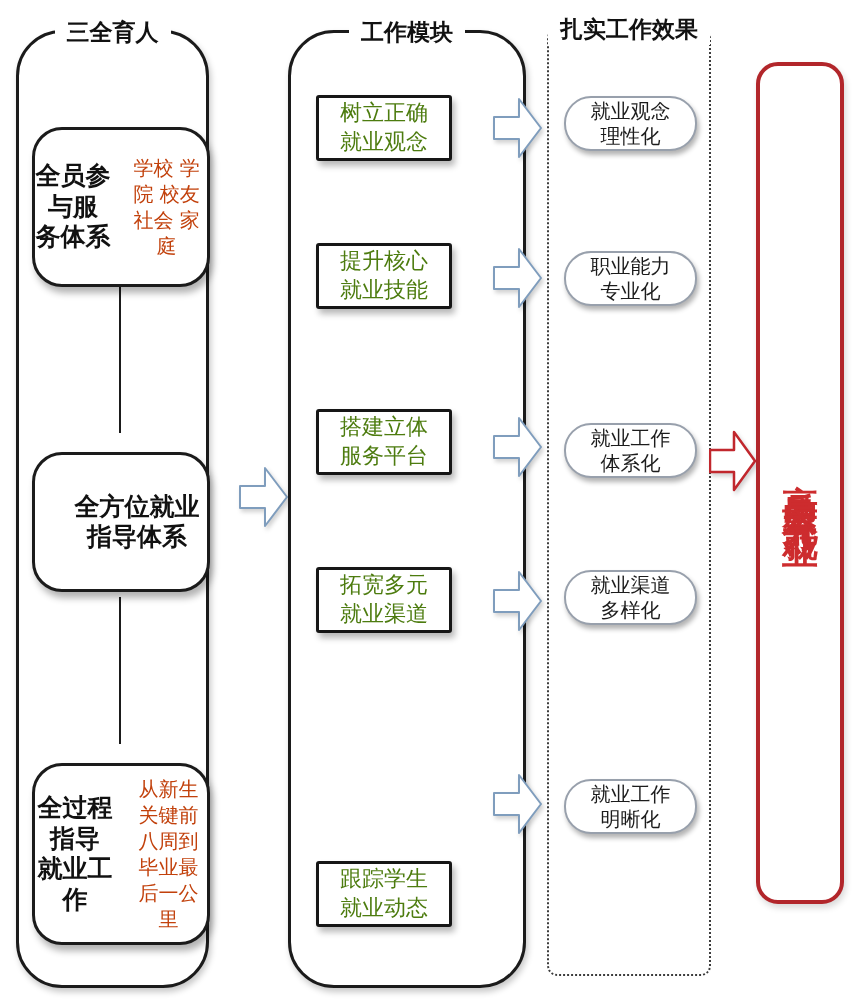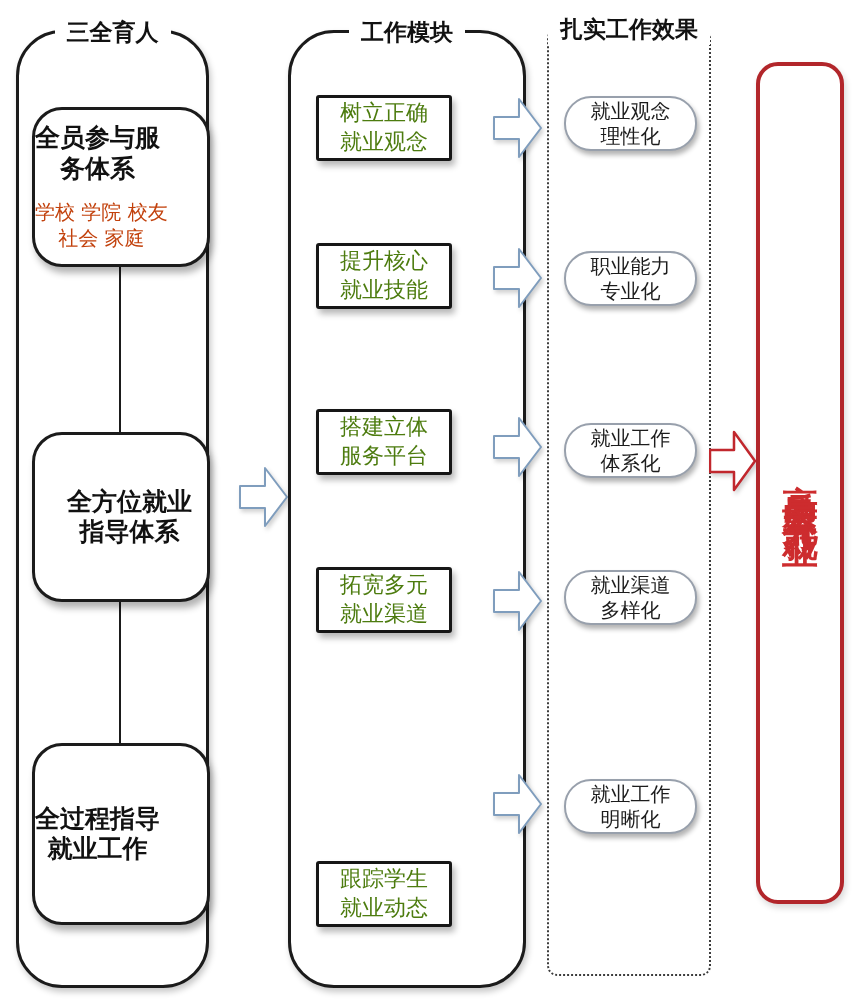--- a/index.html
+++ b/index.html
@@ -48,29 +48,30 @@
   
   .big-box {
     position: absolute;
     left: 32px;
     width: 178px;
     background: #ffffff;
     border: 3px solid #1b1b1b;
     border-radius: 30px;
     box-shadow: 3px 6px 7px rgba(0,0,0,0.30);
     display: flex;
-    flex-direction: column;
-    align-items: flex-start;
+    flex-direction: row;
+    align-items: center;
     justify-content: center;
     gap: 15px;
     text-align: center;
     z-index: 2;
+    margin-top: 20px;
   }
   .big-box-1 { top: 107px; height: 160px; }
-  .big-box-2 { top: 432px; height: 170px; padding-left: 32px; }
+  .big-box-2 { top: 432px; height: 140px; padding-left: 32px; }
   .big-box-3 { top: 743px; height: 182px; }
   .big-title {
     font-size: 25px;
     font-weight: bold;
     line-height: 1.22;
     white-space: pre-line;
     color: #111;
   }
   .big-sub {
     font-size: 20px;
@@ -192,20 +193,23 @@
     <div class="big-sub">学校 学院 校友
 社会 家庭</div>
   </div>
   <div class="big-box big-box-2">
     <div class="big-title">全方位就业
 指导体系</div>
   </div>
   <div class="big-box big-box-3">
     <div class="big-title">全过程指导
 就业工作</div>
+    <div class="big-sub">从新生关键前
+八周到毕业最
+后一公里</div>
   </div>
 
   <svg class="arrow arrow-ltm" width="50" height="64" viewBox="0 0 50 64">
     <polygon points="1,21 26,21 26,3 48,32 26,61 26,43 1,43" fill="#ffffff" stroke="#7f9dbd" stroke-width="2" stroke-linejoin="round"></polygon>
   </svg>
 
   <div class="col col-solid col-mid">
     <span class="legend">工作模块</span>
   </div>
 

